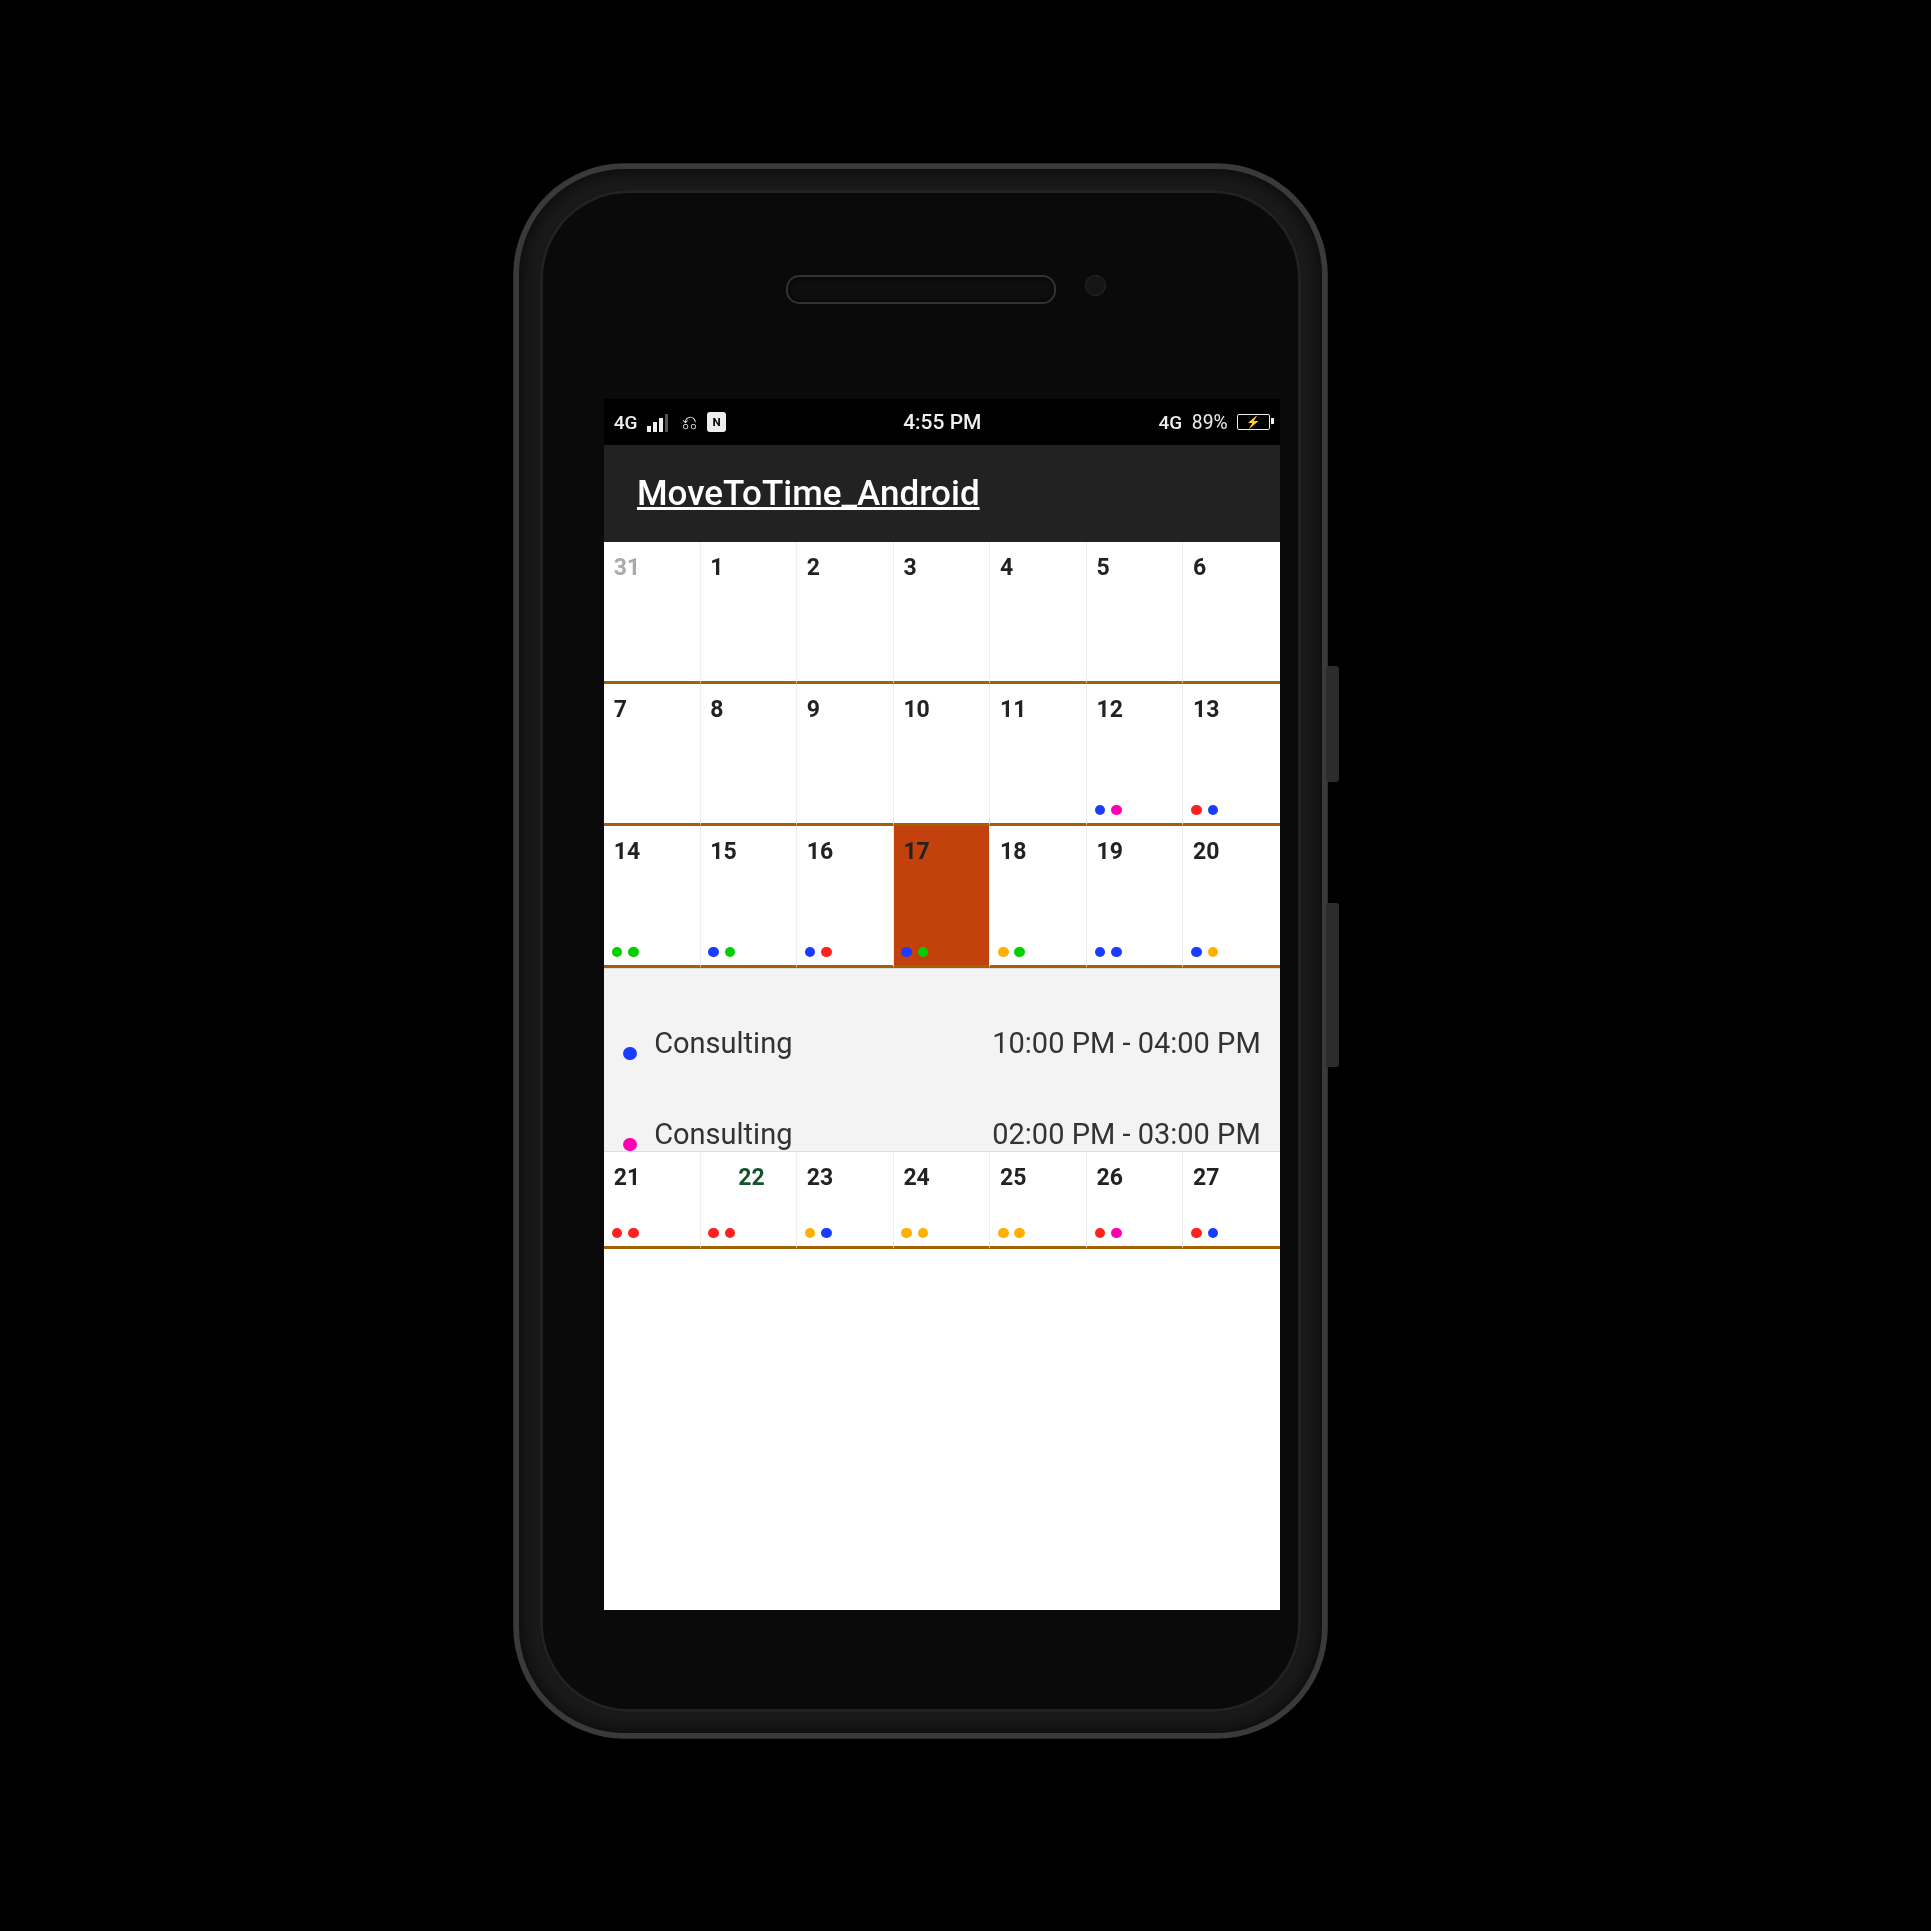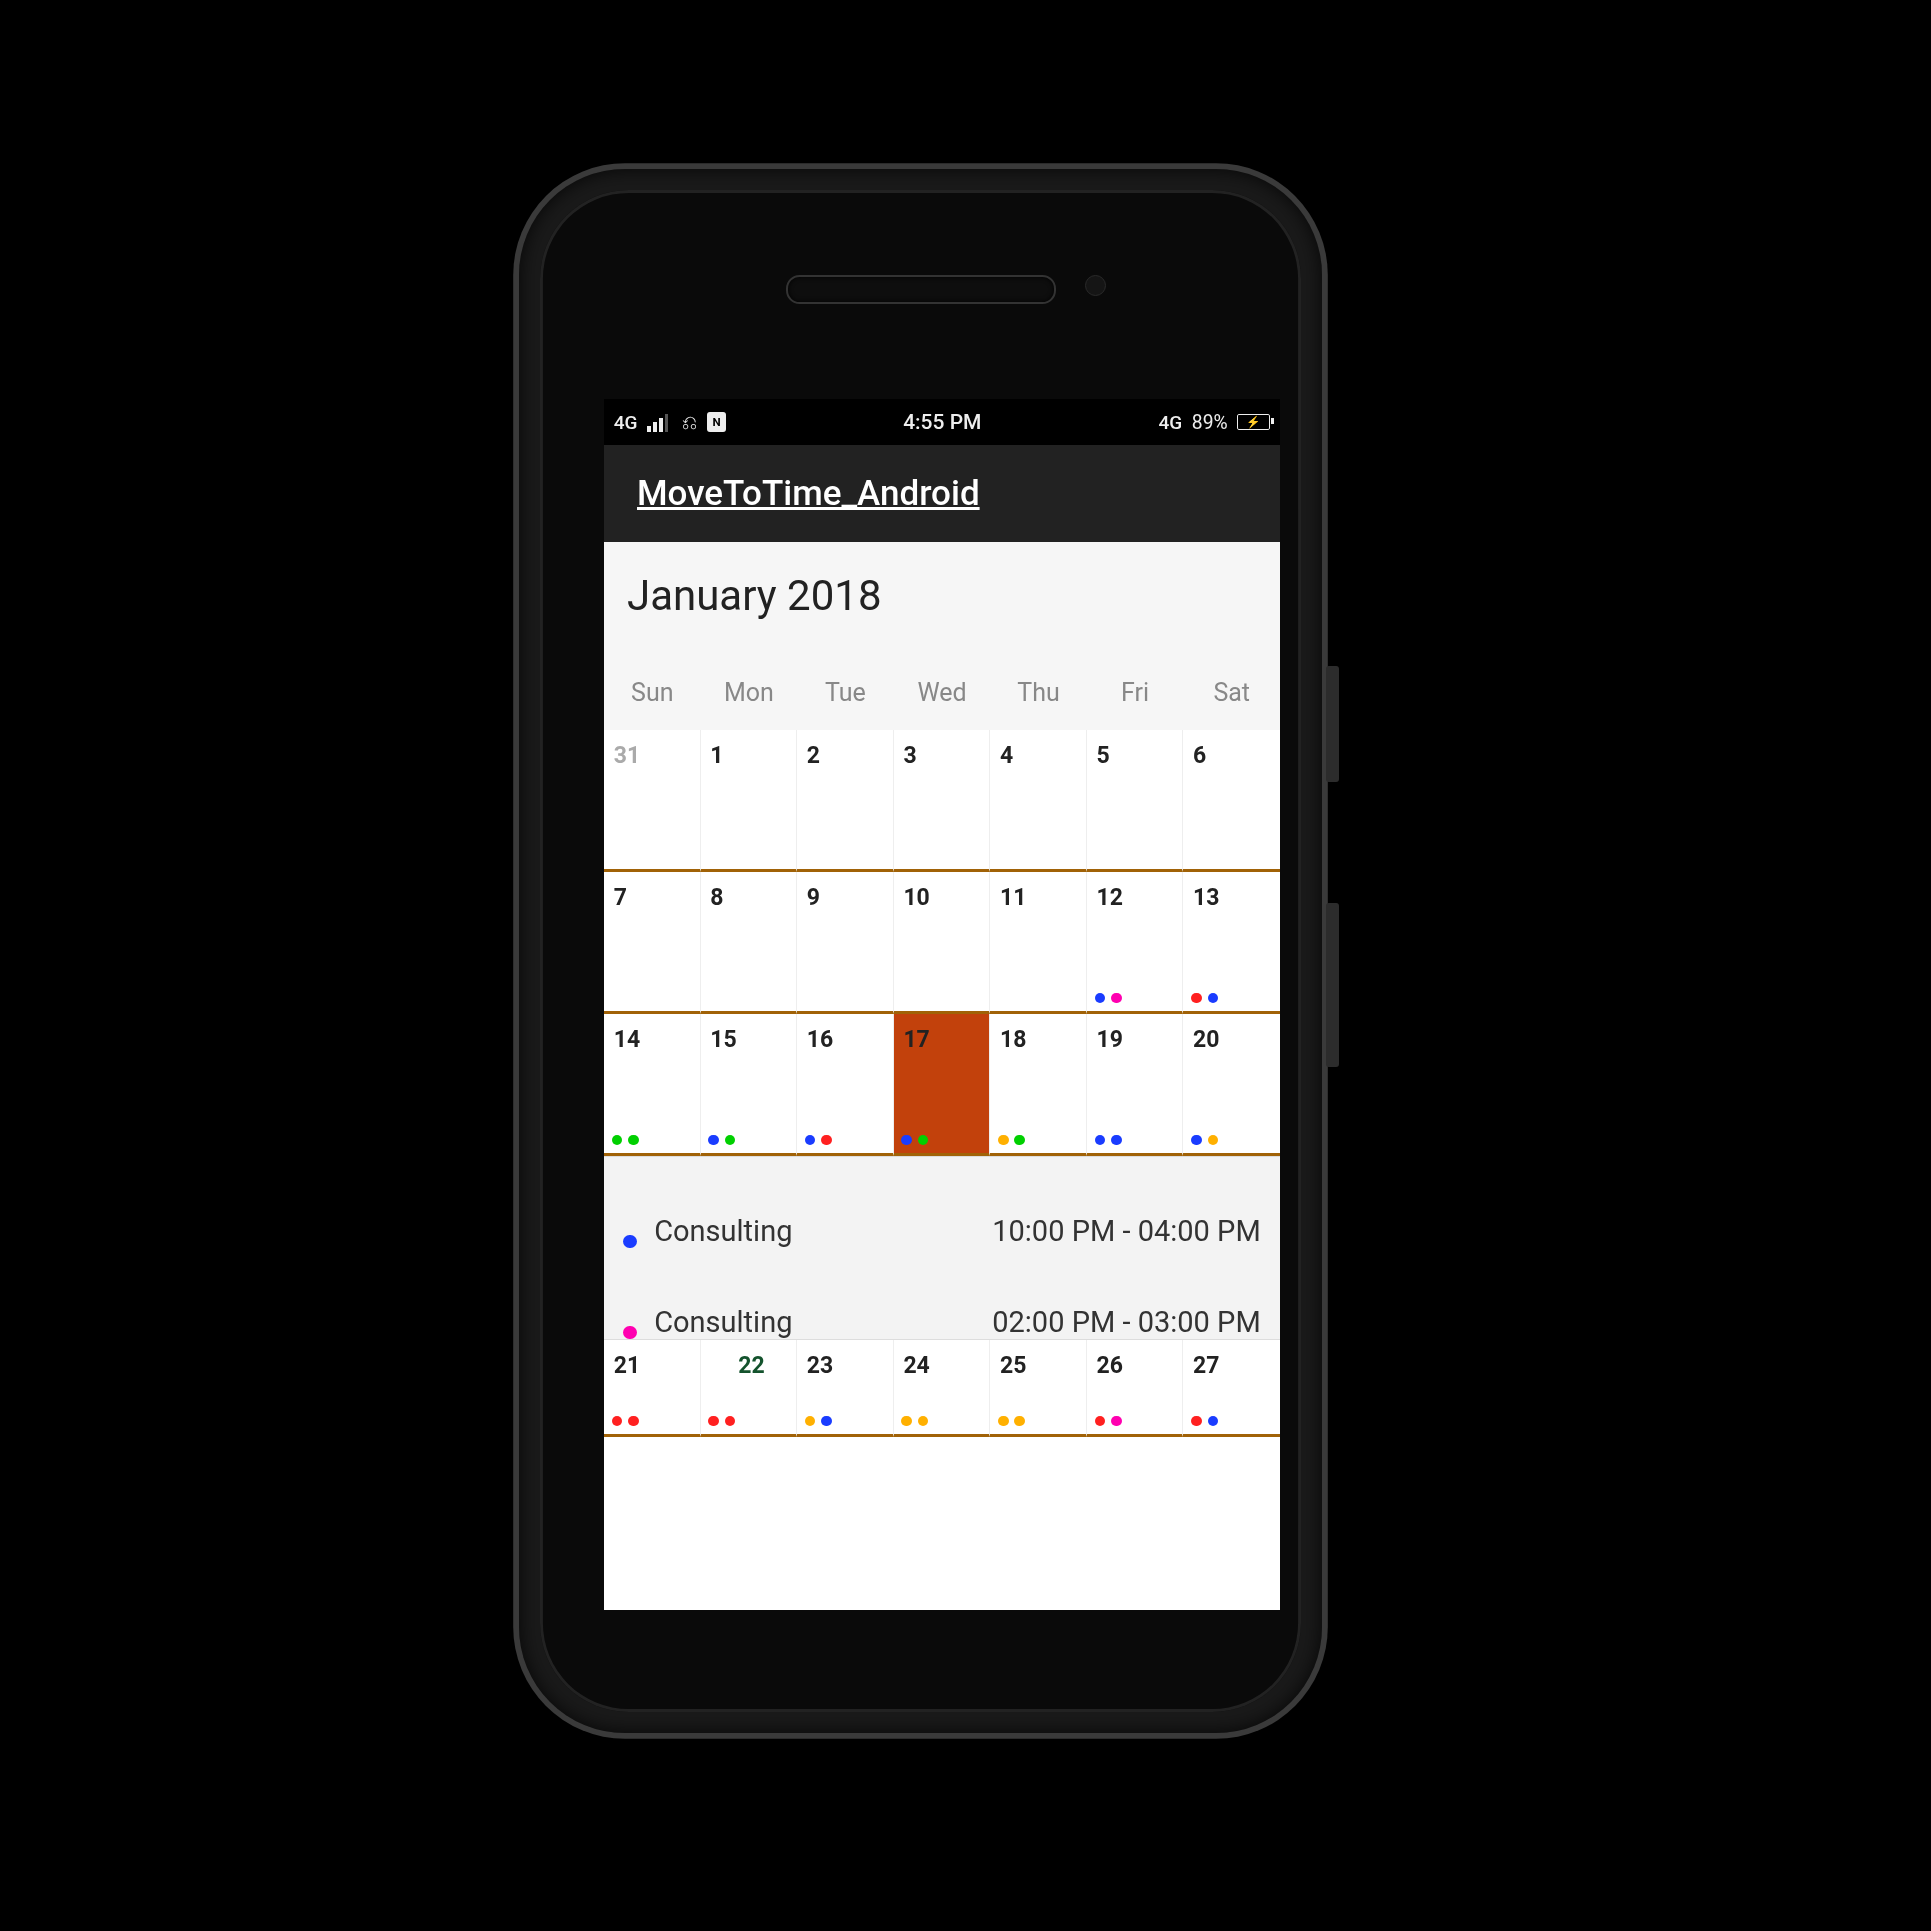--- a/index.html
+++ b/index.html
@@ -223,32 +223,20 @@
           <span class="batt">
               <span class="bolt">⚡</span>
             </span>
         </div>
       </div>
 
       <div class="app-bar">
         <span>MoveToTime_Android</span>
       </div>
 
-      <div class="month-header">
-        <div class="month-title">January 2018</div>
-        <div class="dow-row" id="dow-row">
-            <div>Sun</div>
-            <div>Mon</div>
-            <div>Tue</div>
-            <div>Wed</div>
-            <div>Thu</div>
-            <div>Fri</div>
-            <div>Sat</div>
-          </div>
-      </div>
 
       <div id="cal-container">
           <div class="cal-grid">
             <div class="cell muted">
               <div class="num">31</div>
             </div>
             <div class="cell">
               <div class="num">1</div>
             </div>
             <div class="cell">

